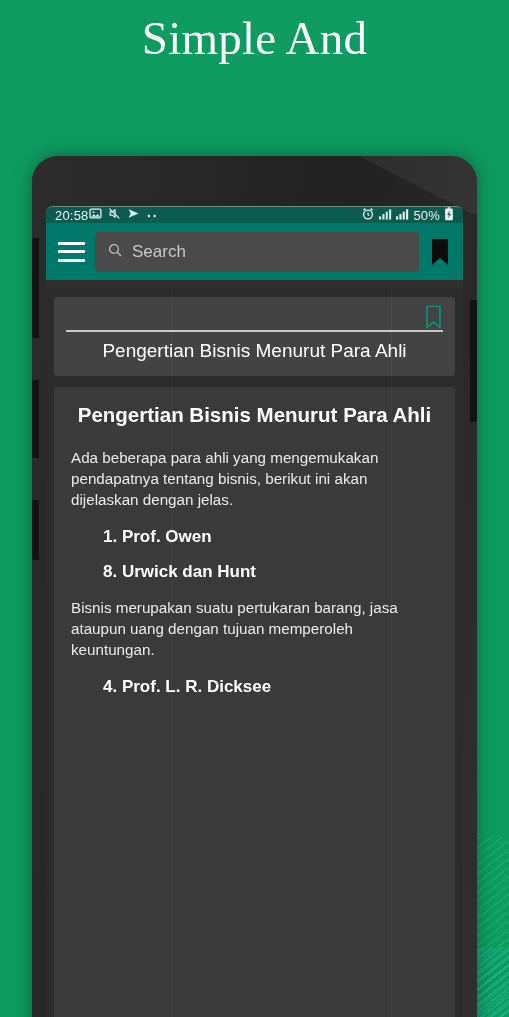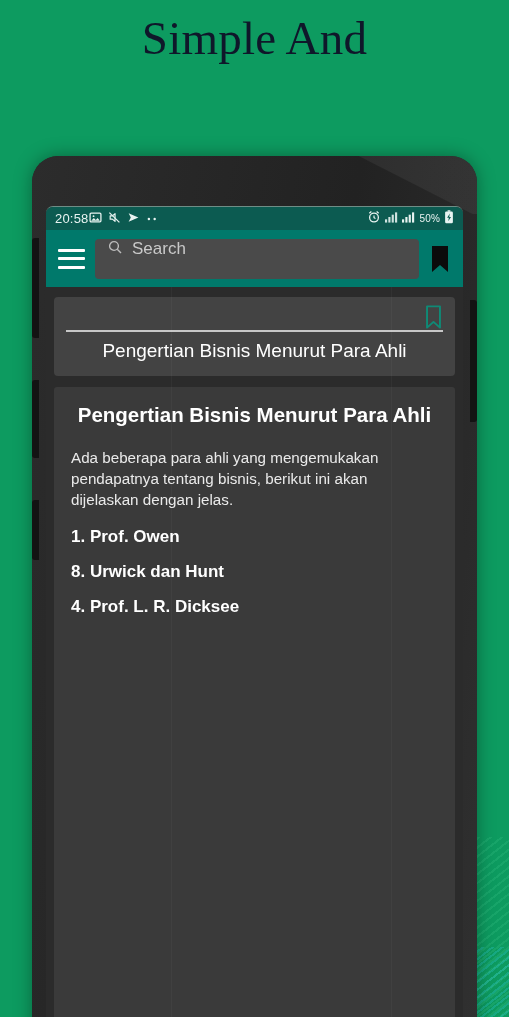--- a/index.html
+++ b/index.html
@@ -34,21 +34,21 @@
        rgba(0,0,0,0) 4px,
        rgba(60,220,255,0.22) 4px,
        rgba(60,220,255,0.22) 6px);
     pointer-events:none;
   }
 
   
   .headline{
     position:absolute; top:4px; left:0; right:0;
     text-align:center;
-    color:#0f172a;
+    color:#ffffff;
     font-family:"Liberation Serif", serif;
     font-size:47px;
     line-height:68px;
     letter-spacing:0.2px;
   }
 
   
   .phone{
     position:absolute;
     left:32px; top:156px;
@@ -104,54 +104,54 @@
     position:absolute;
     left:14px; top:50px; right:14px; bottom:0;
     background:#303030;
     border-radius:7px 7px 0 0;
     overflow:hidden;
     border-top:1px solid #6f8d86;
   }
 
   
   .statusbar{
-    height:23px;
+    height:16px;
     background:#0c5b51;
     display:flex; align-items:center;
     padding:0 9px;
     color:#e8f3f1;
     font-size:12.5px;
   }
   .sb-time{ font-size:13px; letter-spacing:0.2px; }
   .sb-left-icons{ display:flex; align-items:center; gap:6px; }
   .sb-spacer{ flex:1; }
   .sb-right-icons{ display:flex; align-items:center; gap:4px; }
   .ico{ display:inline-block; line-height:1; }
-  .pct{ font-size:10px; letter-spacing:0.2px; }
+  .pct{ font-size:13px; letter-spacing:0.2px; }
 
   
   .appbar{
     background:#00796b;
     height:57px;
     display:flex; align-items:center;
     padding:0 12px;
     gap:10px;
   }
   .hamburger{
     width:27px; height:20px;
     display:flex; flex-direction:column; justify-content:space-between;
     cursor:pointer;
   }
   .hamburger i{ display:block; height:3px; background:#ffffff; border-radius:1px; }
   .searchbox{
     flex:1;
     height:40px;
     background:#4a4a4a;
     border-radius:4px;
-    display:flex; align-items:flex-start;
+    display:flex; align-items:center;
     gap:9px;
     padding:0 12px;
   }
   .search-ico{ color:#b7b7b7; font-size:15px; }
   .search-ph{ color:#c9c9c9; font-size:17px; }
   .appbar-bookmark svg{ display:block; }
 
   
   .content{
     position:absolute;
@@ -198,20 +198,21 @@
     color:#eaeaea;
     font-size:15.2px;
     line-height:21px;
     margin-bottom:17px;
   }
   .h-sub{
     color:#ffffff;
     font-size:17px;
     font-weight:bold;
     margin-bottom:15px;
+    margin-left:32px;
   }
   
   .seam{
     position:absolute; top:0; bottom:0; width:1px;
     background:rgba(255,255,255,0.035);
     pointer-events:none;
   }
 </style>
 </head>
 <body>
@@ -340,20 +341,21 @@
       </div>
 
       <div class="article-card">
         <div class="article-title">Pengertian Bisnis Menurut Para Ahli</div>
         <div class="para">Ada beberapa para ahli yang mengemukakan pendapatnya tentang bisnis, berikut ini akan dijelaskan dengan jelas.</div>
 
         <div class="h-sub">1. Prof. Owen</div>
 
         <div class="h-sub">8. Urwick dan Hunt</div>
 
+        <div class="para">Bisnis merupakan suatu pertukaran barang, jasa ataupun uang dengan tujuan memperoleh keuntungan.</div>
 
         <div class="h-sub">4. Prof. L. R. Dicksee</div>
       </div>
     </div>
   </div>
 </div>
 
 <div class="side-btn sb-left-1"></div>
 <div class="side-btn sb-left-2"></div>
 <div class="side-btn sb-left-3"></div>

